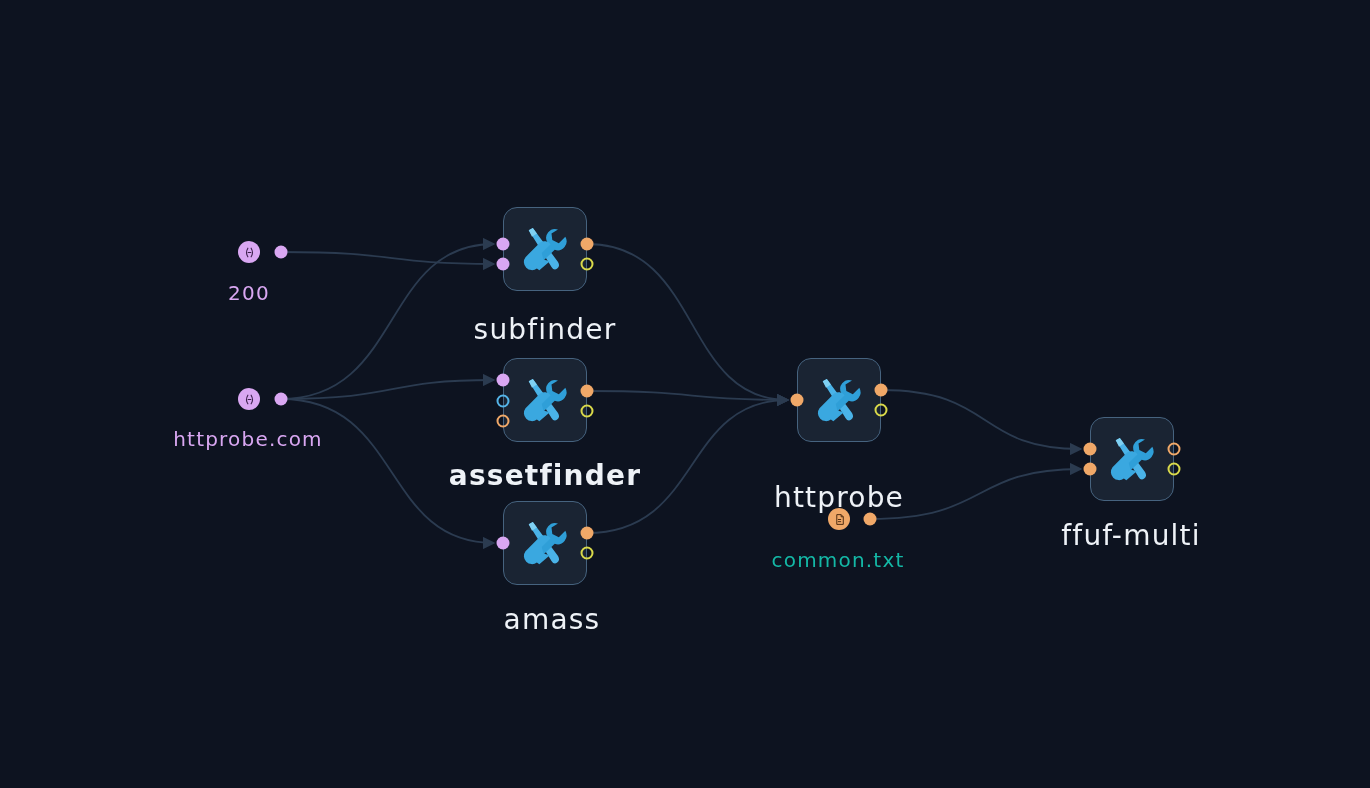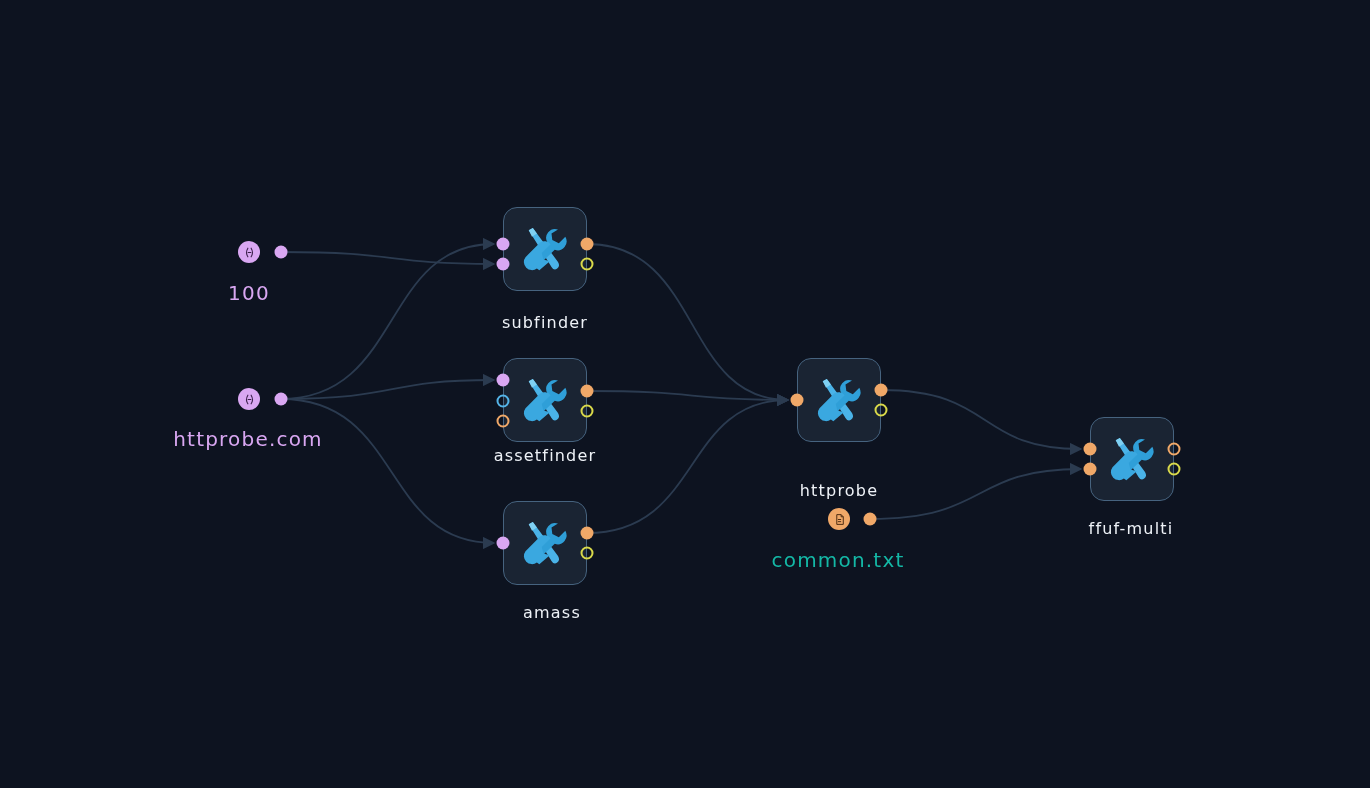--- a/index.html
+++ b/index.html
@@ -27,21 +27,21 @@
     border-radius:14px;
     background:#1a2433;
     border:1.5px solid #46637f;
     display:flex; align-items:center; justify-content:center;
   }
   .node .tool-icon { width:52px; height:52px; display:block; }
   .node-label {
     position:absolute;
     white-space:nowrap;
     color:#eef2f7;
-    font-size:16px;
+    font-size:28px;
     letter-spacing:1.2px;
     font-family:"DejaVu Sans", sans-serif;
     transform:translateX(-50%);
   }
   
   .port {
     position:absolute;
     width:13px; height:13px;
     border-radius:50%;
     transform:translate(-50%,-50%);
@@ -124,21 +124,21 @@
           <path d="M12 9 L17 6 L22 13 L16 17 Z" fill="#7fd0f2"></path>
           <path d="M48 8 a11 11 0 0 0 -13 16 L16 44 a7 7 0 0 0 8 8 L44 33 a11 11 0 0 0 13 -16 L49 25 L41 21 L40 13 Z" fill="#2f9fd8"></path>
           <path d="M22 56 a10 10 0 0 1 -14 -14 L26 24 a10 10 0 0 1 13 2 L28 37 L30 45 L38 47 L25 58 Z" fill="#3aa8e0"></path>
         </svg>
       </div>
       <div class="port fill-purple" style="left: 503px; top: 380px;"></div>
       <div class="port hollow-blue" style="left: 503px; top: 401px;"></div>
       <div class="port hollow-orange" style="left: 503px; top: 421px;"></div>
       <div class="port fill-orange" style="left: 587px; top: 391px;"></div>
       <div class="port hollow-yellow" style="left: 587px; top: 411px;"></div>
-      <div class="node-label" style="left: 545px; top: 446px;">assetfinder</div>
+      <div class="node-label" style="left: 545px; top: 459px; font-weight: bold;">assetfinder</div>
       <div class="node" style="left: 503px; top: 501px;">
         <svg viewBox="0 0 64 64" class="tool-icon">
           <path d="M12 9 L17 6 L48 48 Q51 53 47 56 Q43 59 40 54 Z" fill="#4ab3e8"></path>
           <path d="M12 9 L17 6 L22 13 L16 17 Z" fill="#7fd0f2"></path>
           <path d="M48 8 a11 11 0 0 0 -13 16 L16 44 a7 7 0 0 0 8 8 L44 33 a11 11 0 0 0 13 -16 L49 25 L41 21 L40 13 Z" fill="#2f9fd8"></path>
           <path d="M22 56 a10 10 0 0 1 -14 -14 L26 24 a10 10 0 0 1 13 2 L28 37 L30 45 L38 47 L25 58 Z" fill="#3aa8e0"></path>
         </svg>
       </div>
       <div class="port fill-purple" style="left: 503px; top: 543px;"></div>
       <div class="port fill-orange" style="left: 587px; top: 533px;"></div>
@@ -170,21 +170,21 @@
       <div class="port hollow-yellow" style="left: 1174px; top: 469px;"></div>
       <div class="node-label" style="left: 1131px; top: 519px;">ffuf-multi</div>
     </div>
   <div id="sources-layer">
       <div class="src-badge purple" style="left: 249px; top: 252px;">
         <svg viewBox="0 0 24 24">
           <path d="M9 4 Q4 12 9 20 M15 4 Q20 12 15 20 M9.5 12 h5" stroke="#3a1f4a" stroke-width="2" fill="none" stroke-linecap="round"></path>
         </svg>
       </div>
       <div class="src-dot purple" style="left: 281px; top: 252px;"></div>
-      <div class="src-label purple" style="left: 249px; top: 281px;">100</div>
+      <div class="src-label purple" style="left: 249px; top: 281px;">200</div>
       <div class="src-badge purple" style="left: 249px; top: 399px;">
         <svg viewBox="0 0 24 24">
           <path d="M9 4 Q4 12 9 20 M15 4 Q20 12 15 20 M9.5 12 h5" stroke="#3a1f4a" stroke-width="2" fill="none" stroke-linecap="round"></path>
         </svg>
       </div>
       <div class="src-dot purple" style="left: 281px; top: 399px;"></div>
       <div class="src-label purple" style="left: 248px; top: 427px;">httprobe.com</div>
       <div class="src-badge orange" style="left: 839px; top: 519px;">
         <svg viewBox="0 0 24 24">
           <path d="M7 3 h8 l4 4 v14 h-12 z M15 3 v4 h4 M9 12 h6 M9 16 h6" stroke="#4a2a10" stroke-width="1.8" fill="none" stroke-linejoin="round"></path>

